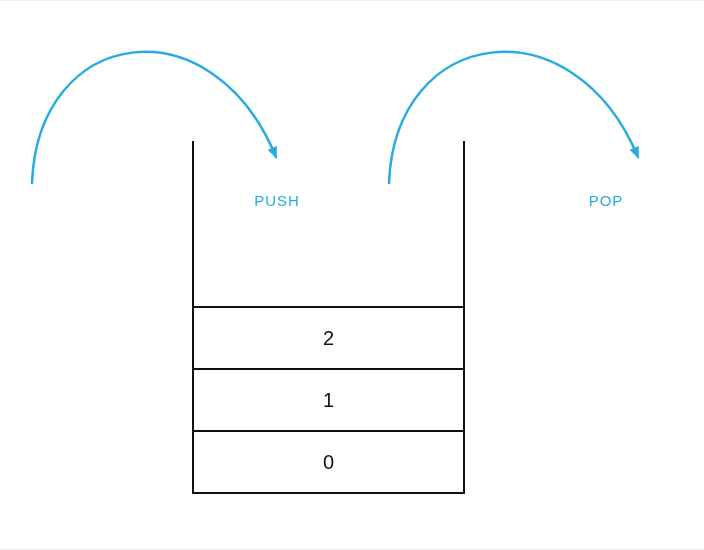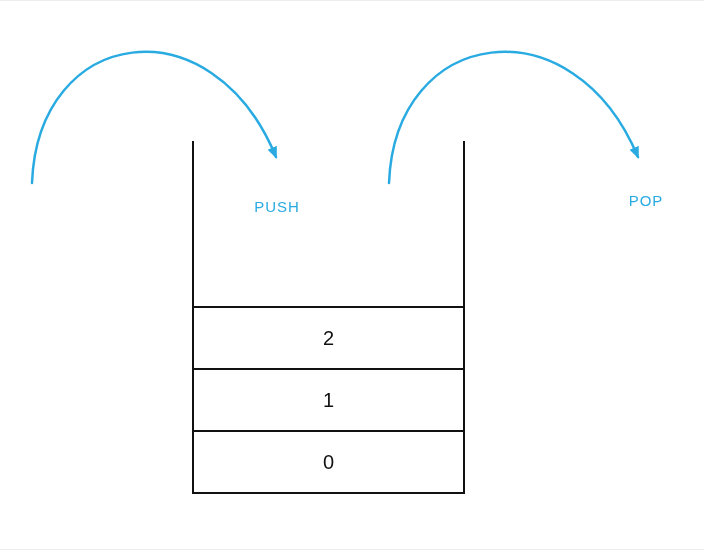--- a/index.html
+++ b/index.html
@@ -32,24 +32,23 @@
     font-size: 15px;
     font-weight: 500;
     letter-spacing: 1px;
     text-align: center;
     user-select: none;
   }
   .push-label {
     left: 246px;
     top: 191px;
     width: 62px;
-    margin-top: 6px;
   }
   .pop-label {
-    left: 624px;
+    left: 584px;
     top: 191px;
     width: 44px;
   }
   .stack-container {
     position: absolute;
     left: 192px;
     top: 140px;
     width: 273px;
     height: 353px;
     box-sizing: border-box;

